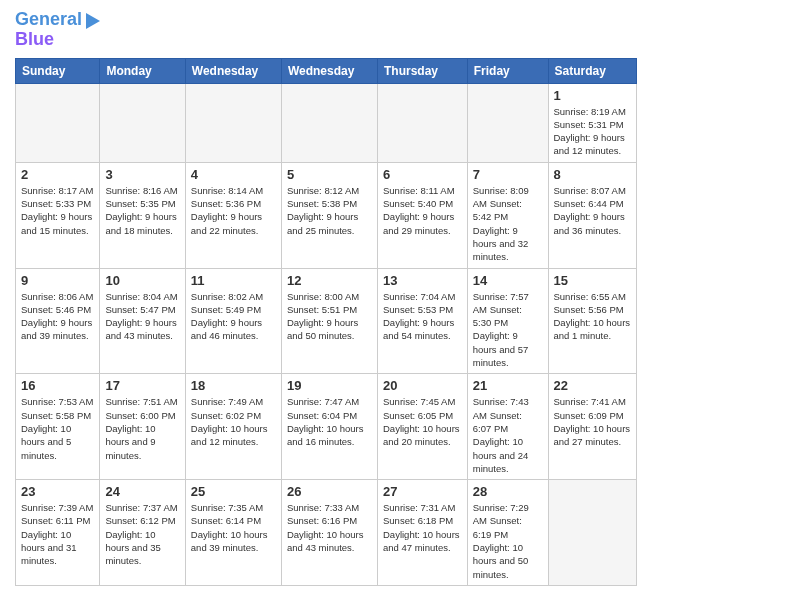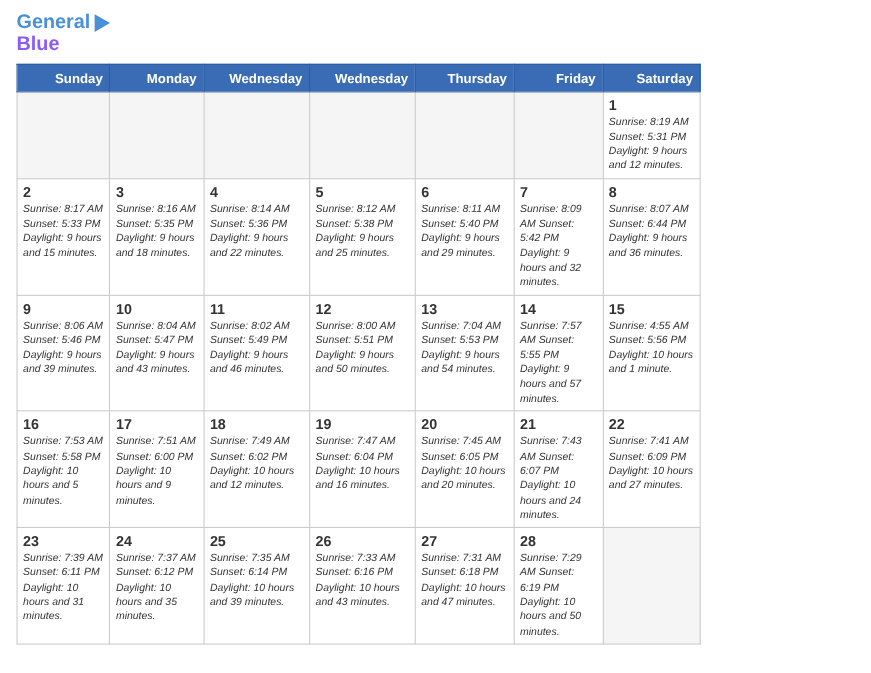--- a/index.html
+++ b/index.html
@@ -7,25 +7,25 @@
     .container { width: 652px; padding: 10px 15px; }
     .header { display: flex; justify-content: space-between; align-items: flex-start; margin-bottom: 8px; }
     .logo { display: flex; align-items: center; }
     .logo-text { font-size: 18px; font-weight: bold; color: #333; line-height: 1.1; }
     .logo-text span { color: #4a90d9; }
     .logo-arrow { width: 0; height: 0; border-top: 8px solid transparent; border-bottom: 8px solid transparent; border-left: 14px solid #4a90d9; margin-left: 4px; margin-top: 2px; }
     .title-section { text-align: right; }
     .cal-title { font-size: 36px; font-weight: bold; color: #333; }
     .cal-subtitle { font-size: 14px; color: #555; }
     .calendar { width: 100%; border-collapse: collapse; border: 1px solid #ccc; }
-    .calendar th { background: #3a6cb5; color: #fff; text-align: right; padding: 5px 6px; font-size: 12px; font-weight: bold; border: 1px solid #2a5ca5; }
+    .calendar th { background: #3a6cb5; color: #fff; text-align: left; padding: 5px 6px; font-size: 12px; font-weight: bold; border: 1px solid #2a5ca5; }
     .calendar td { vertical-align: top; border: 1px solid #ccc; padding: 4px 5px; width: 113px; min-height: 75px; height: 75px; background: #fff; }
     .calendar td.empty { background: #f5f5f5; }
     .day-num { font-size: 13px; font-weight: bold; color: #333; margin-bottom: 2px; }
-    .day-info { font-size: 9.5px; color: #333; line-height: 1.4; font-style: italic; }
+    .day-info { font-size: 9.5px; color: #333; line-height: 1.4; }
   </style>
 </head>
 <body>
 
 <div class="container">
   <div class="header">
     <div class="logo">
       <div style="display:flex;flex-direction:column;align-items:flex-start;">
         <div style="display:flex;align-items:center;">
           <span class="logo-text"><span>General</span></span>
@@ -138,26 +138,26 @@
           </td>
           <td>
             <div class="day-num">13</div>
             <div class="day-info">Sunrise: 7:04 AM
 Sunset: 5:53 PM
 Daylight: 9 hours and 54 minutes.</div>
           </td>
           <td>
             <div class="day-num">14</div>
             <div class="day-info">Sunrise: 7:57 AM
-Sunset: 5:55 PM
+Sunset: 5:30 PM
 Daylight: 9 hours and 57 minutes.</div>
           </td>
           <td>
             <div class="day-num">15</div>
-            <div class="day-info">Sunrise: 4:55 AM
+            <div class="day-info">Sunrise: 6:55 AM
 Sunset: 5:56 PM
 Daylight: 10 hours and 1 minute.</div>
           </td>
         </tr>
         <tr>
           <td>
             <div class="day-num">16</div>
             <div class="day-info">Sunrise: 7:53 AM
 Sunset: 5:58 PM
 Daylight: 10 hours and 5 minutes.</div>

